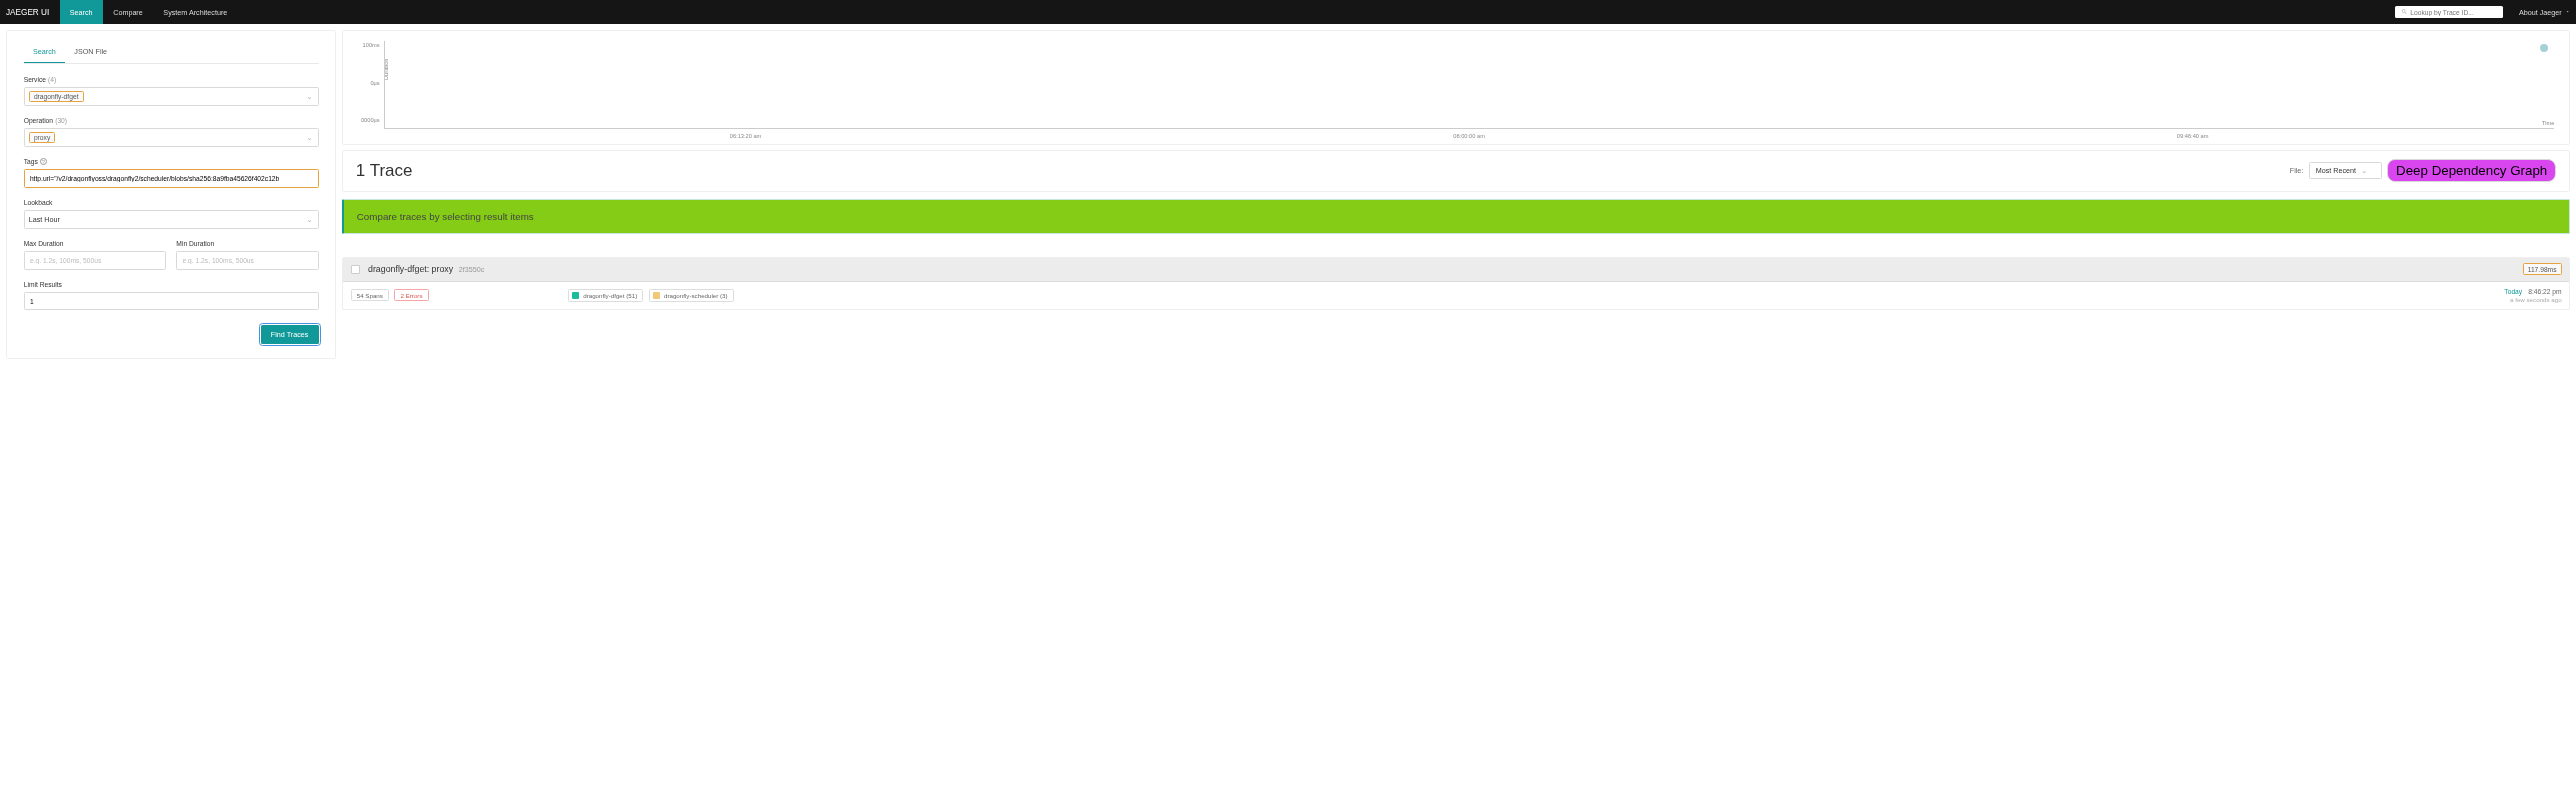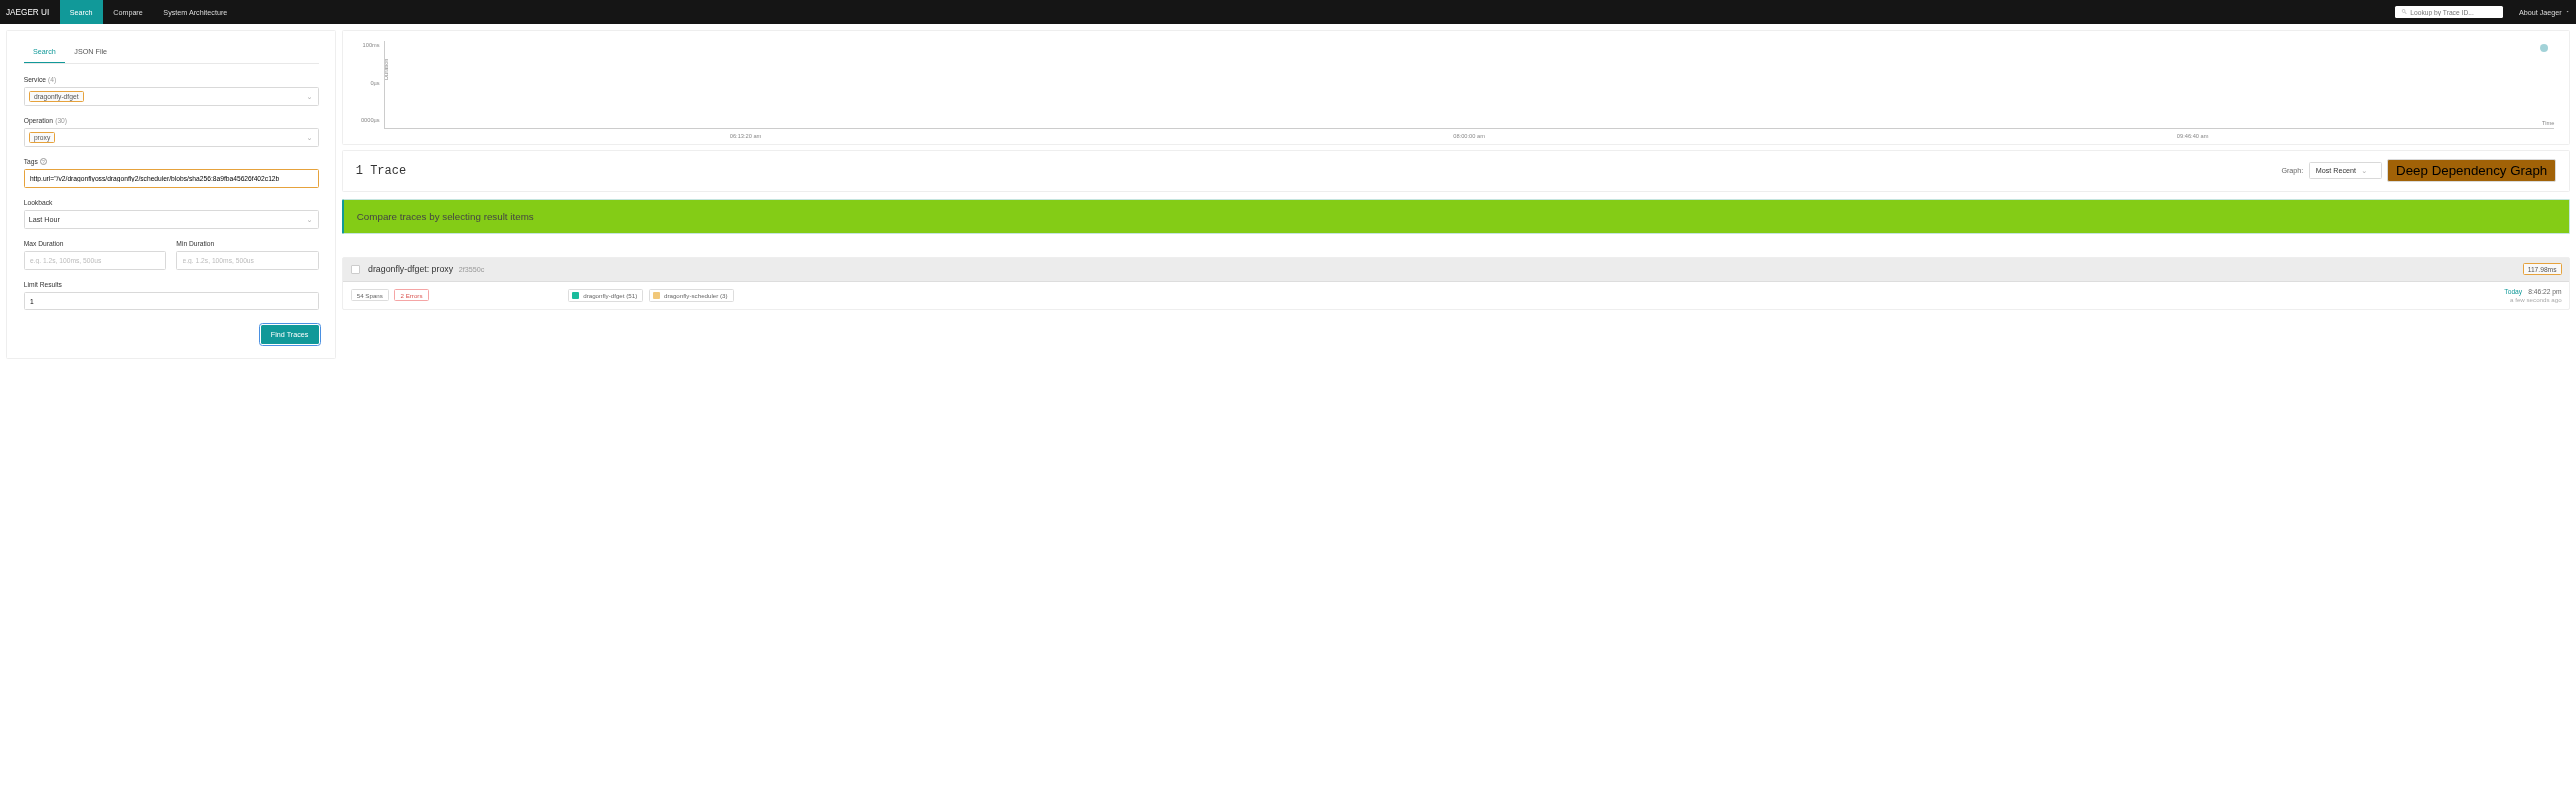--- a/index.html
+++ b/index.html
@@ -54,25 +54,25 @@
 .y-axis { width: 26px; display: flex; flex-direction: column; justify-content: space-between; align-items: flex-end; font-size: 5.7px; color: #888; padding: 1px 4.1px 6.2px 0; }
 .plot-area { flex: 1; position: relative; border-left: 0.5px solid #ccc; border-bottom: 0.5px solid #ccc; }
 .plot-area .dot { position: absolute; width: 8.2px; height: 8.2px; border-radius: 50%; background: rgba(100,180,190,0.6); top: 2.1px; right: 6.2px; }
 .duration-label { position: absolute; left: 28px; top: 40%; transform: rotate(-90deg); transform-origin: left; font-size: 5.7px; color: #888; }
 .x-axis { display: flex; padding-left: 26px; font-size: 5.7px; color: #888; margin-top: 3.1px; }
 .x-axis span { flex: 1; text-align: center; }
 .time-label { position: absolute; right: 14.4px; bottom: 17.5px; font-size: 5.7px; color: #888; }
 
 
 .results-header { background: #fff; border: 0.5px solid #eee; border-radius: 1.5px; padding: 8.2px 12.4px; margin-top: 5.2px; display: flex; align-items: center; }
-.results-header h2 { font-size: 12px; font-weight: 500; flex: 1; font-family: Liberation Mono, monospace; }
+.results-header h2 { font-size: 17px; font-weight: 500; flex: 1; }
 .sort-label { color: #666; margin-right: 5.2px; }
 .sort-select { border: 0.5px solid #d9d9d9; border-radius: 1.5px; padding: 3.1px 13.4px 3.1px 6.2px; background: #fff; position: relative; margin-right: 5.2px; display: inline-flex; align-items: center; text-align: center; }
 .sort-select .chevron { margin-left: 5.2px; color: #aaa; }
-.ddg-btn { border: 0.5px solid #d9d9d9; border-radius: 2px; padding: 3.1px 8.2px; background: #a16207; cursor: pointer; }
+.ddg-btn { border: 0.5px solid #d9d9d9; border-radius: 8px; padding: 3.1px 8.2px; background: #d946ef; cursor: pointer; }
 
 
 .compare-banner { background: #84cc16; border: 0.5px solid #c5e5df; border-left: 2.1px solid #199; border-radius: 1.5px; padding: 11.3px 12.4px; margin-top: 7.2px; font-size: 9.8px; font-weight: 500; color: #444; }
 
 
 .trace-card { border: 0.5px solid #eee; border-radius: 2px; margin-top: 23px; background: #fff; }
 .trace-card-header { background: #ececec; padding: 5.2px 7.2px; display: flex; align-items: center; border-bottom: 0.5px solid #ddd; }
 .trace-checkbox { width: 9.3px; height: 9.3px; border: 0.5px solid #ccc; background: #fff; border-radius: 1px; margin-right: 8.2px; }
 .trace-title { font-size: 8.8px; font-weight: 500; color: #333; }
 .trace-id { color: #999; font-size: 7.2px; margin-left: 3.1px; font-weight: normal; }
@@ -206,21 +206,21 @@
       <span class="time-label">Time</span>
       <div class="x-axis">
         <span>06:13:20 am</span>
         <span>08:00:00 am</span>
         <span>09:46:40 am</span>
       </div>
     </div>
 
     <div class="results-header">
       <h2>1 Trace</h2>
-      <span class="sort-label">Graph:</span>
+      <span class="sort-label">File:</span>
       <div class="sort-select">
         <span>Most Recent</span>
         <span class="chevron">⌄</span>
       </div>
       <button class="ddg-btn">Deep Dependency Graph</button>
     </div>
 
     <div class="compare-banner">Compare traces by selecting result items</div>
 
     <div class="trace-card">

